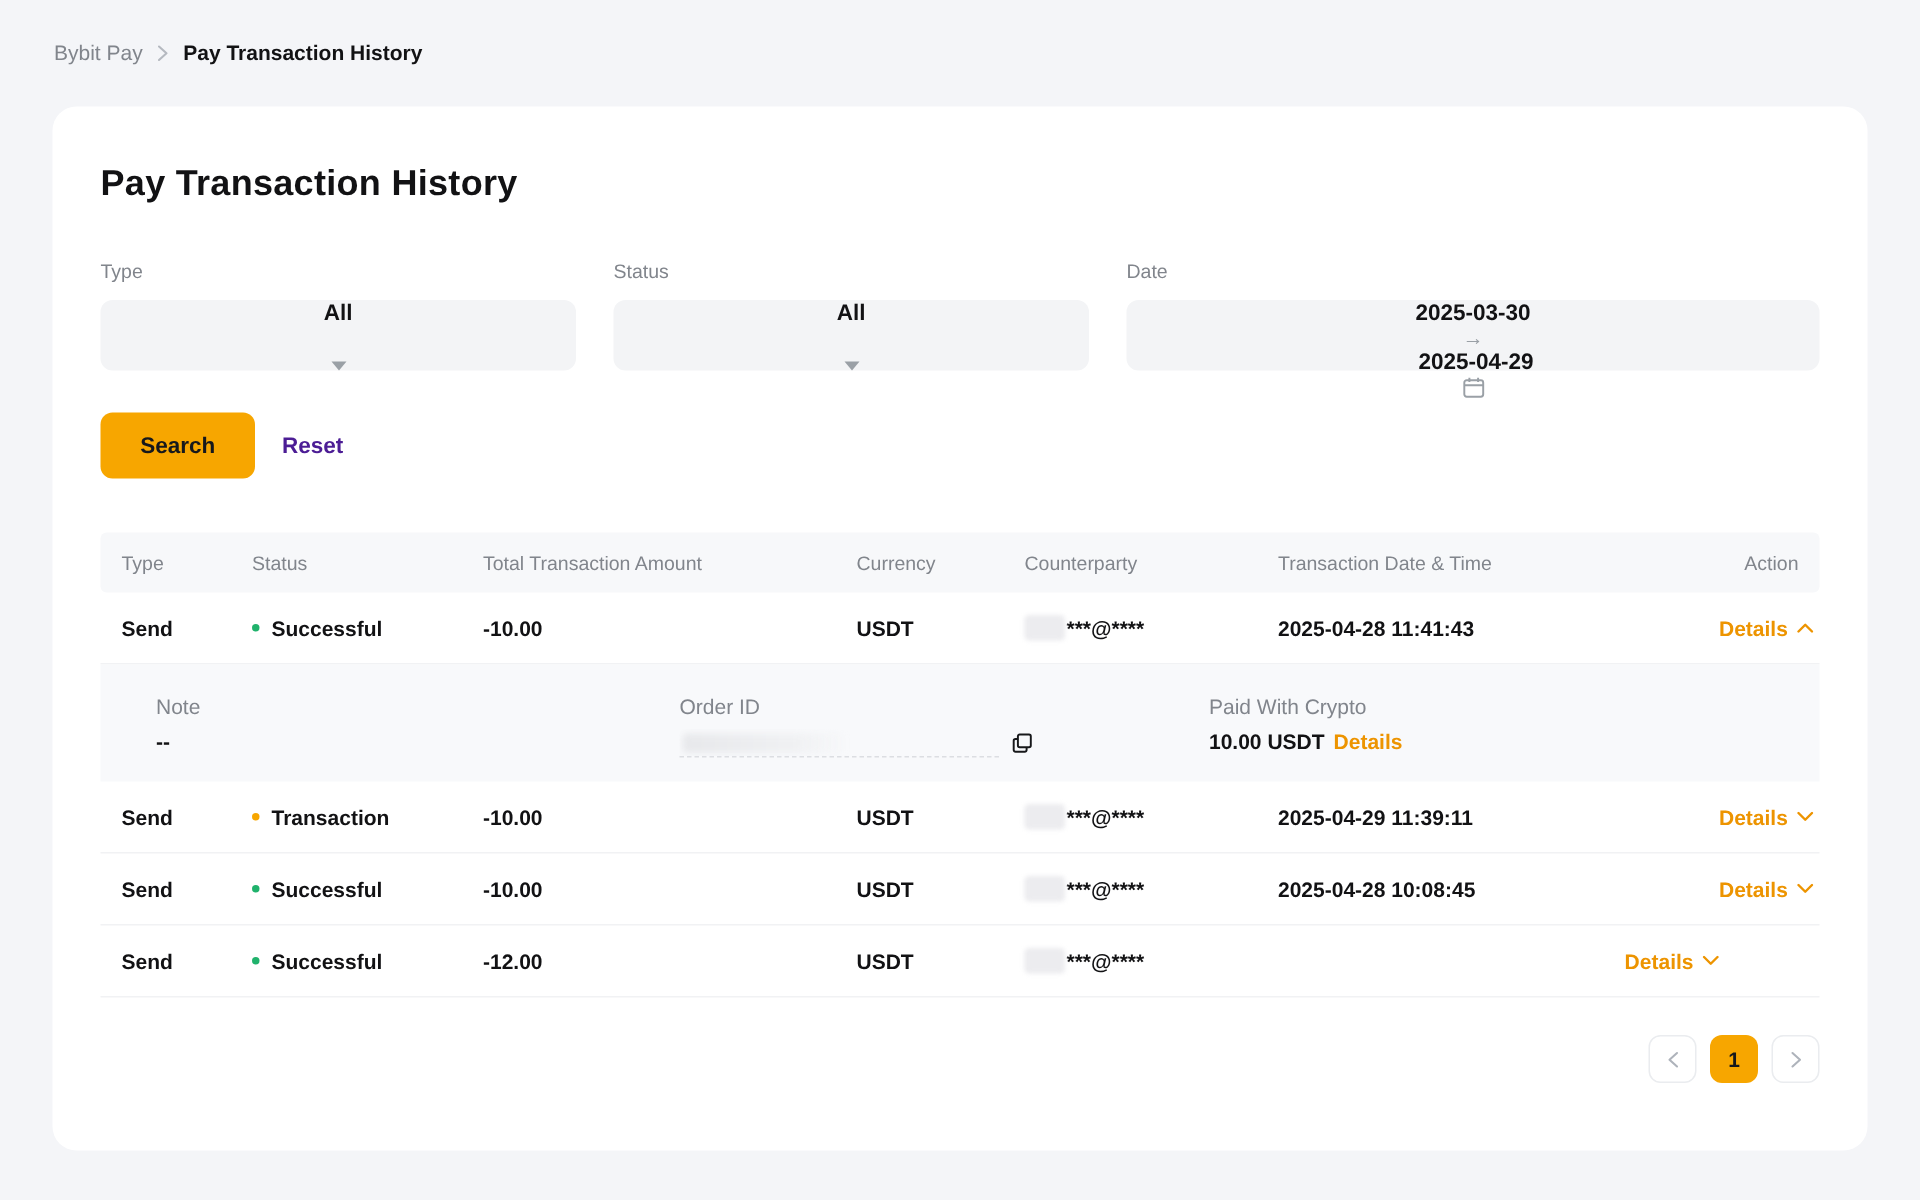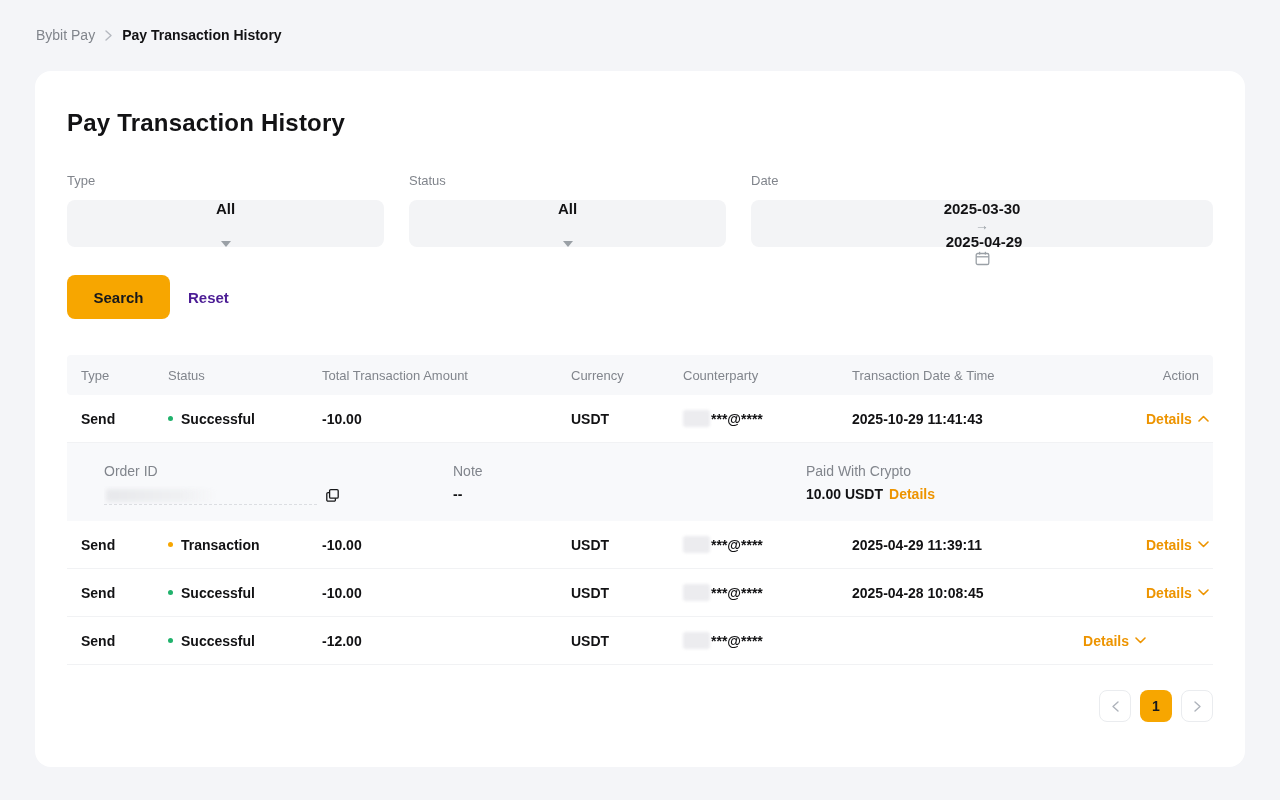--- a/index.html
+++ b/index.html
@@ -230,49 +230,49 @@
       <span class="status-cell">
         <span class="dot" style="background-color: rgb(32, 178, 108);"></span>
         <span>Successful</span>
       </span>
       <span>-10.00</span>
       <span>USDT</span>
       <span class="cp-cell">
         <span class="blur-chip"></span>
         <span>***@****</span>
       </span>
-      <span>2025-10-29 11:41:43</span>
+      <span>2025-04-28 11:41:43</span>
       <span class="cell-action">
         <span class="details-link">
           <span>Details</span>
           <svg width="11" height="7" viewBox="0 0 11 7">
               <path d="M1 6l4.5-4.5L10 6" fill="none" stroke="#ed9400" stroke-width="1.6" stroke-linecap="round" stroke-linejoin="round"></path>
             </svg>
         </span>
       </span>
     </div>
 
     <div class="detail-panel">
+      <div>
+        <div class="detail-label">Note</div>
+        <div class="detail-value">--</div>
+      </div>
       <div>
         <div class="detail-label">Order ID</div>
         <div class="orderid-line">
           <span class="orderid-mask">
               <span class="smudge"></span>
             </span>
           <span class="copy-icon">
             <svg width="15" height="15" viewBox="0 0 15 15" fill="none" stroke="currentColor" stroke-width="1.3">
               <rect x="4.6" y="1.6" width="8.6" height="8.6" rx="1.2"></rect>
               <path d="M10.4 10.2v1.8a1.2 1.2 0 0 1-1.2 1.2H3a1.2 1.2 0 0 1-1.2-1.2V5.8A1.2 1.2 0 0 1 3 4.6h1.6"></path>
             </svg>
           </span>
         </div>
-      </div>
-      <div>
-        <div class="detail-label">Note</div>
-        <div class="detail-value">--</div>
       </div>
       <div>
         <div class="detail-label">Paid With Crypto</div>
         <div class="paid-value-line">
           <span class="detail-value">10.00 USDT</span>
           <span class="details-link">Details</span>
         </div>
       </div>
     </div>
 

